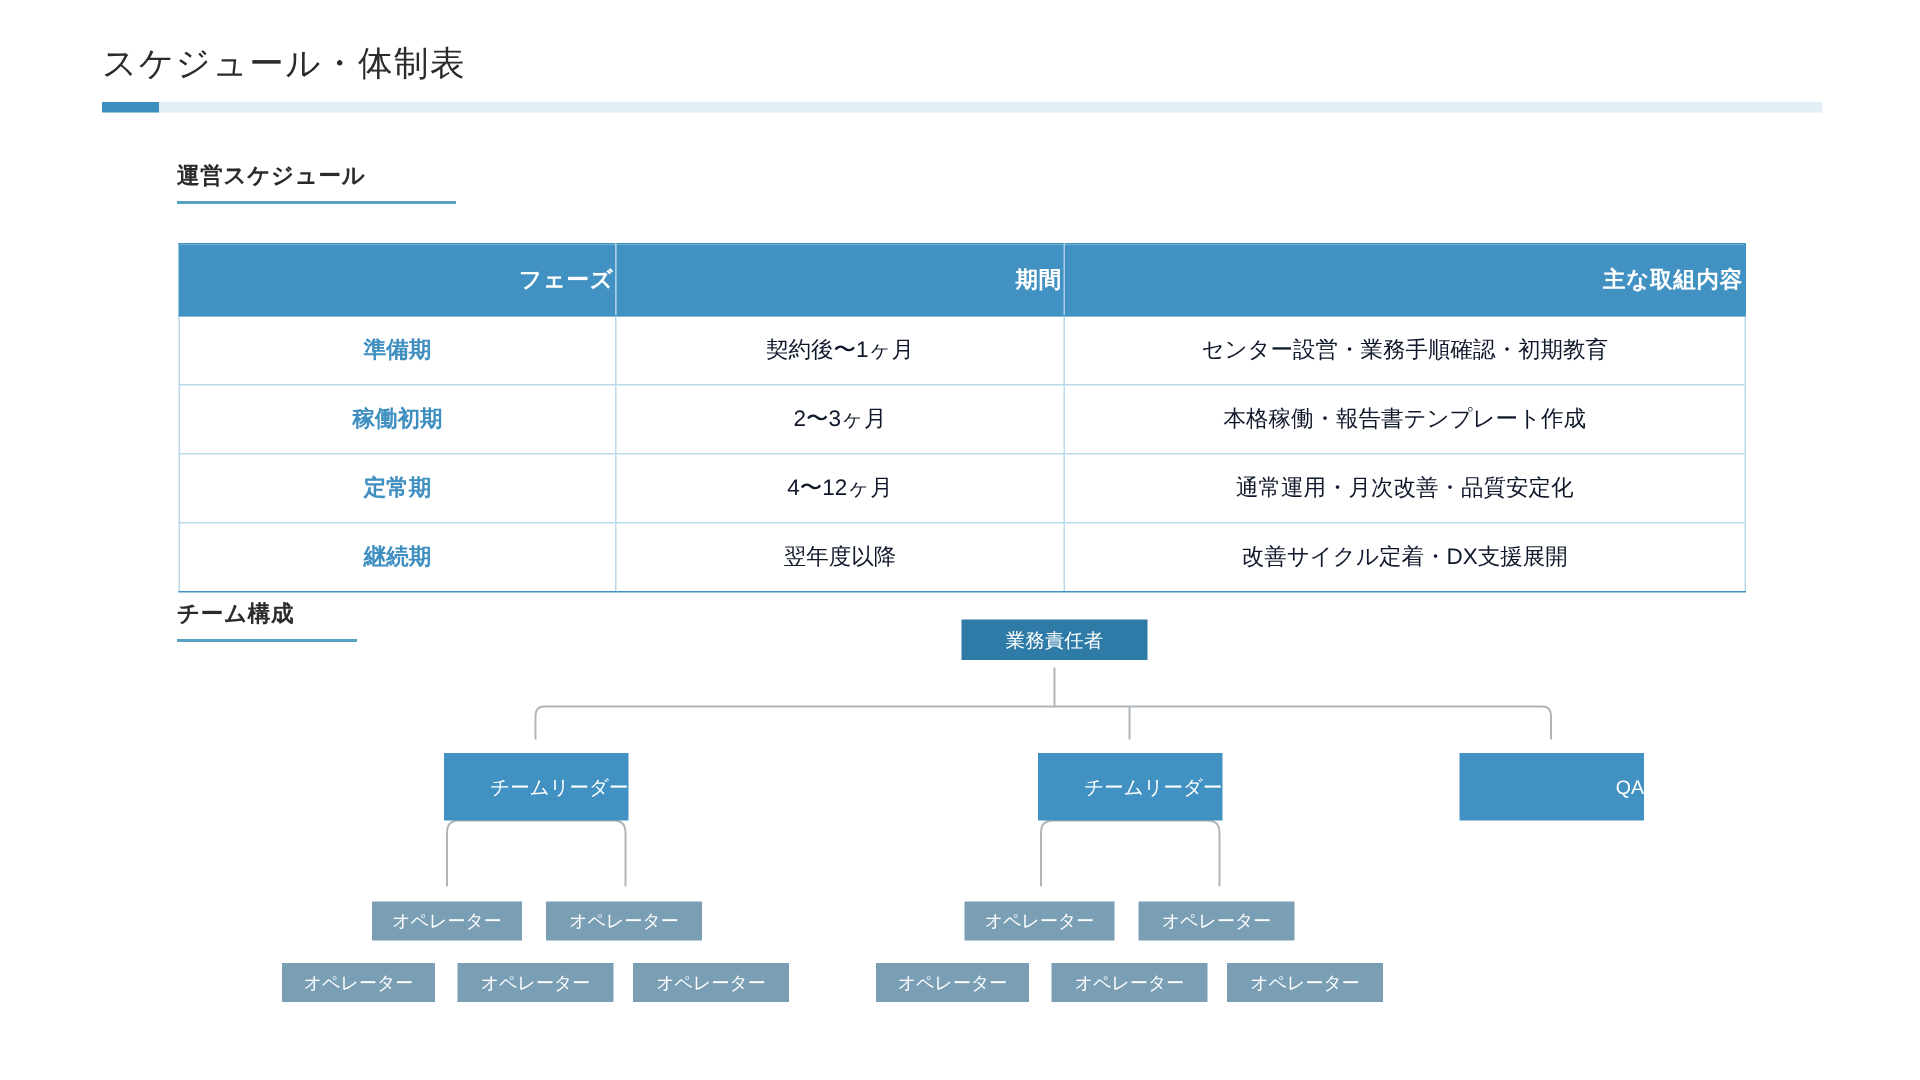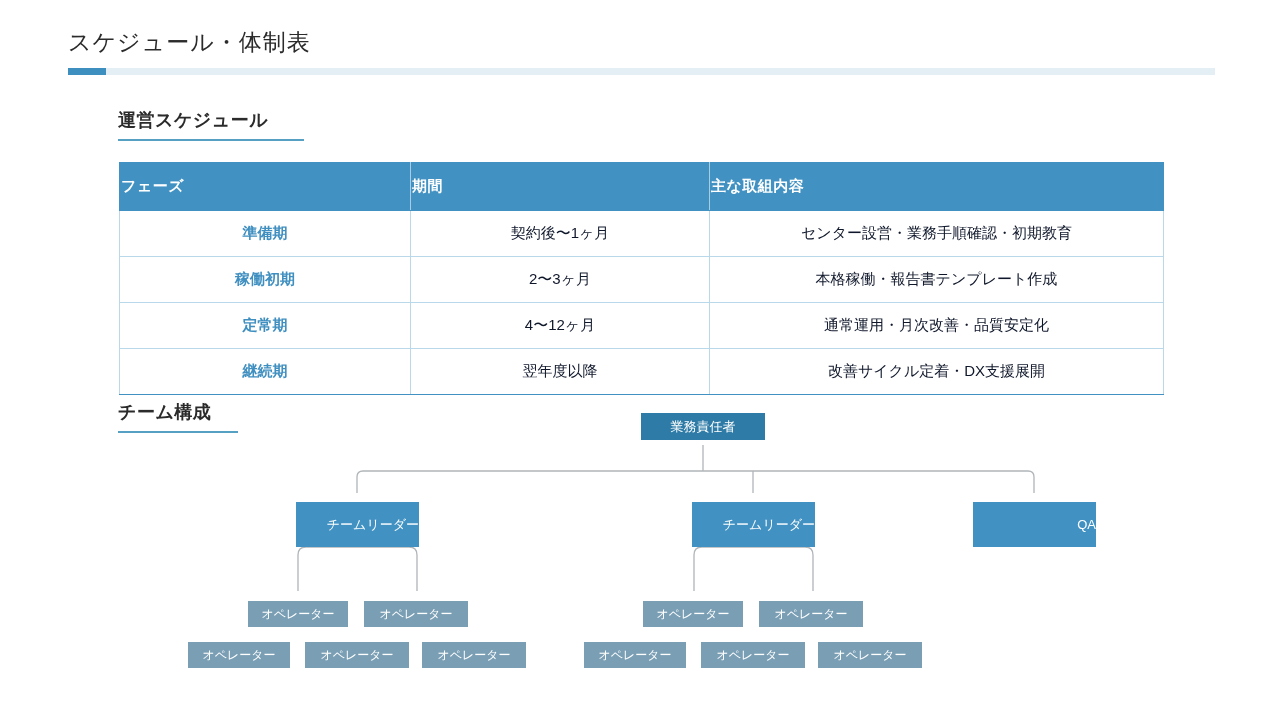--- a/index.html
+++ b/index.html
@@ -46,21 +46,21 @@
     position: absolute;
     left: 0; top: 0;
     width: 38px;
     height: 7px;
     background: #3d8fbf;
   }
 
   
   .section-heading {
     position: absolute;
-    font-size: 18px;
+    font-size: 15px;
     font-weight: bold;
     color: #2b2b2b;
     letter-spacing: 0.5px;
     padding-bottom: 9px;
     white-space: nowrap;
   }
   .section-heading .rule {
     position: absolute;
     left: 0;
     bottom: 0;
@@ -85,21 +85,21 @@
   #schedule-table col.c2 { width: 299px; }
   #schedule-table col.c3 { width: 454px; }
   #schedule-table th {
     background: #4192c3;
     color: #ffffff;
     font-size: 15px;
     font-weight: bold;
     height: 45px;
     border: 1px solid #4192c3;
     border-right-color: #a7cde3;
-    text-align: left;
+    text-align: right;
     letter-spacing: 0.5px;
   }
   #schedule-table th:last-child { border-right-color: #4192c3; }
   #schedule-table td {
     height: 43px;
     border: 1px solid #b9d9ea;
     text-align: center;
     font-size: 15px;
     color: #0f172a;
     background: #ffffff;

